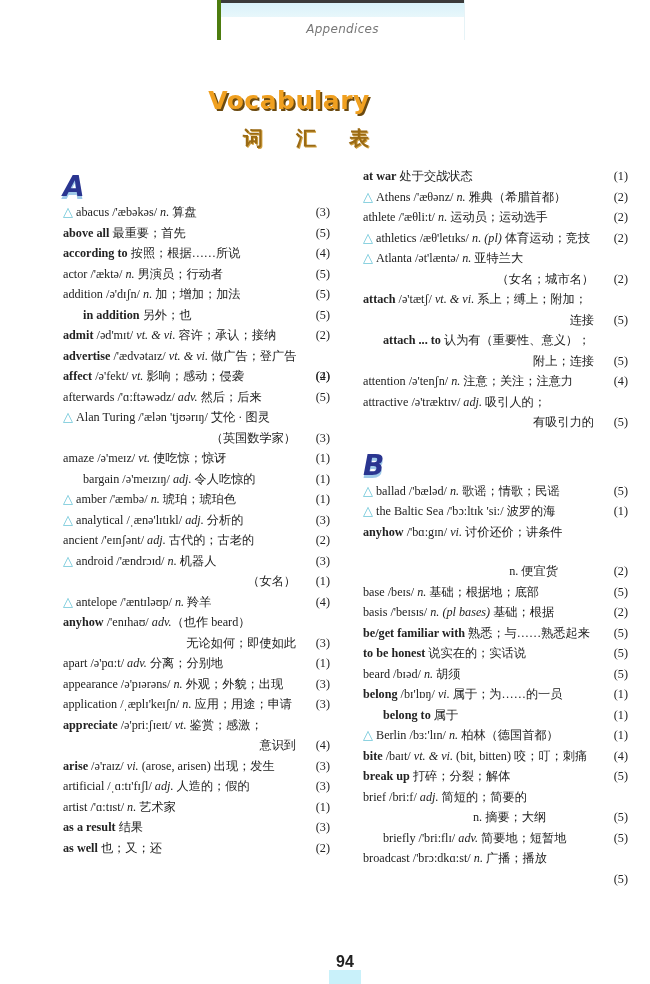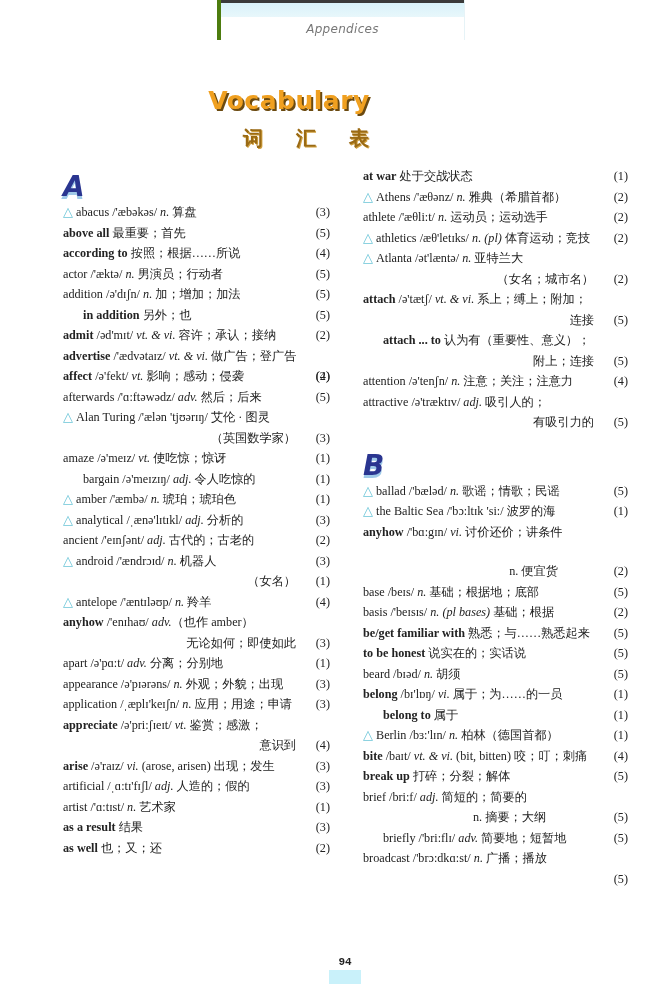--- a/index.html
+++ b/index.html
@@ -25,22 +25,22 @@
          text-shadow:0 3px 0 #9fc9e8; }
   .entry { position:relative; padding-right:34px; white-space:nowrap; }
   .entry .num { position:absolute; right:0; top:0; }
   .entry.cont { text-align:right; padding-right:34px; }
   .entry.indent { padding-left:20px; }
   .hw { font-weight:bold; }
   .tri { color:#6ec6d8; font-size:13px; margin-right:3px; }
   .pos { font-style:italic; }
   .page-num { position:absolute; left:329px; top:953px; width:32px; height:31px;
          background:linear-gradient(#ffffff 0 55%, #c9f1fa 55% 100%);
-         text-align:center; font-family:Liberation Mono, monospace; font-weight:bold;
-         font-size:11px; line-height:18px; color:#222; }
+         text-align:center; font-family:Liberation Sans, sans-serif; font-weight:bold;
+         font-size:16px; line-height:18px; color:#222; }
 </style>
 </head>
 <body>
 
 <div class="header-band">
   <div class="sky"></div>
   <div class="header-label">Appendices</div>
 </div>
 
 <div class="title-en">Vocabulary</div>
@@ -62,21 +62,21 @@
     <div class="entry"><span class="tri">△</span><span>Alan Turing /'ælən 'tjʊərɪŋ/ 艾伦 · 图灵</span></div>
     <div class="entry cont"><span>（英国数学家）</span><span class="num">(3)</span></div>
     <div class="entry"><span>amaze /ə'meɪz/ </span><span class="pos">vt.</span><span> 使吃惊；惊讶</span><span class="num">(1)</span></div>
     <div class="entry indent"><span>bargain /ə'meɪzɪŋ/ </span><span class="pos">adj.</span><span> 令人吃惊的</span><span class="num">(1)</span></div>
     <div class="entry"><span class="tri">△</span><span>amber /'æmbə/ </span><span class="pos">n.</span><span> 琥珀；琥珀色</span><span class="num">(1)</span></div>
     <div class="entry"><span class="tri">△</span><span>analytical /ˌænə'lɪtɪkl/ </span><span class="pos">adj.</span><span> 分析的</span><span class="num">(3)</span></div>
     <div class="entry"><span>ancient /'eɪnʃənt/ </span><span class="pos">adj.</span><span> 古代的；古老的</span><span class="num">(2)</span></div>
     <div class="entry"><span class="tri">△</span><span>android /'ændrɔɪd/ </span><span class="pos">n.</span><span> 机器人</span><span class="num">(3)</span></div>
     <div class="entry cont"><span>（女名）</span><span class="num">(1)</span></div>
     <div class="entry"><span class="tri">△</span><span>antelope /'æntɪləʊp/ </span><span class="pos">n.</span><span> 羚羊</span><span class="num">(4)</span></div>
-    <div class="entry"><span class="hw">anyhow</span><span> /'enɪhaʊ/ </span><span class="pos">adv.</span><span>（也作 amber）</span></div>
+    <div class="entry"><span class="hw">anyhow</span><span> /'enɪhaʊ/ </span><span class="pos">adv.</span><span>（也作 beard）</span></div>
     <div class="entry cont"><span>无论如何；即使如此</span><span class="num">(3)</span></div>
     <div class="entry"><span>apart /ə'pɑ:t/ </span><span class="pos">adv.</span><span> 分离；分别地</span><span class="num">(1)</span></div>
     <div class="entry"><span>appearance /ə'pɪərəns/ </span><span class="pos">n.</span><span> 外观；外貌；出现</span><span class="num">(3)</span></div>
     <div class="entry"><span>application /ˌæplɪ'keɪʃn/ </span><span class="pos">n.</span><span> 应用；用途；申请</span><span class="num">(3)</span></div>
     <div class="entry"><span class="hw">appreciate</span><span> /ə'pri:ʃɪeɪt/ </span><span class="pos">vt.</span><span> 鉴赏；感激；</span></div>
     <div class="entry cont"><span>意识到</span><span class="num">(4)</span></div>
     <div class="entry"><span class="hw">arise</span><span> /ə'raɪz/ </span><span class="pos">vi.</span><span> (arose, arisen) 出现；发生</span><span class="num">(3)</span></div>
     <div class="entry"><span>artificial /ˌɑ:tɪ'fɪʃl/ </span><span class="pos">adj.</span><span> 人造的；假的</span><span class="num">(3)</span></div>
     <div class="entry"><span>artist /'ɑ:tɪst/ </span><span class="pos">n.</span><span> 艺术家</span><span class="num">(1)</span></div>
     <div class="entry"><span class="hw">as a result</span><span> 结果</span><span class="num">(3)</span></div>

